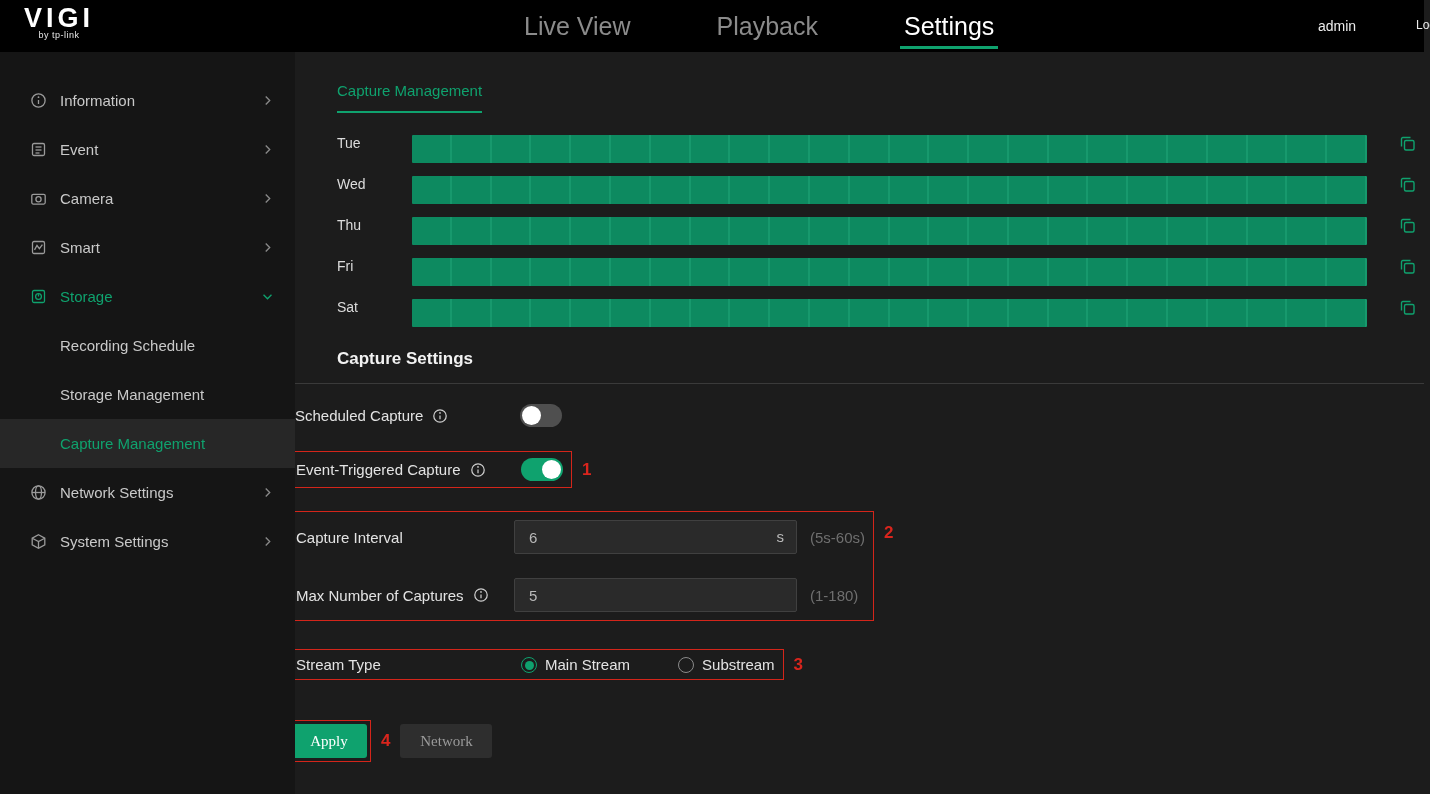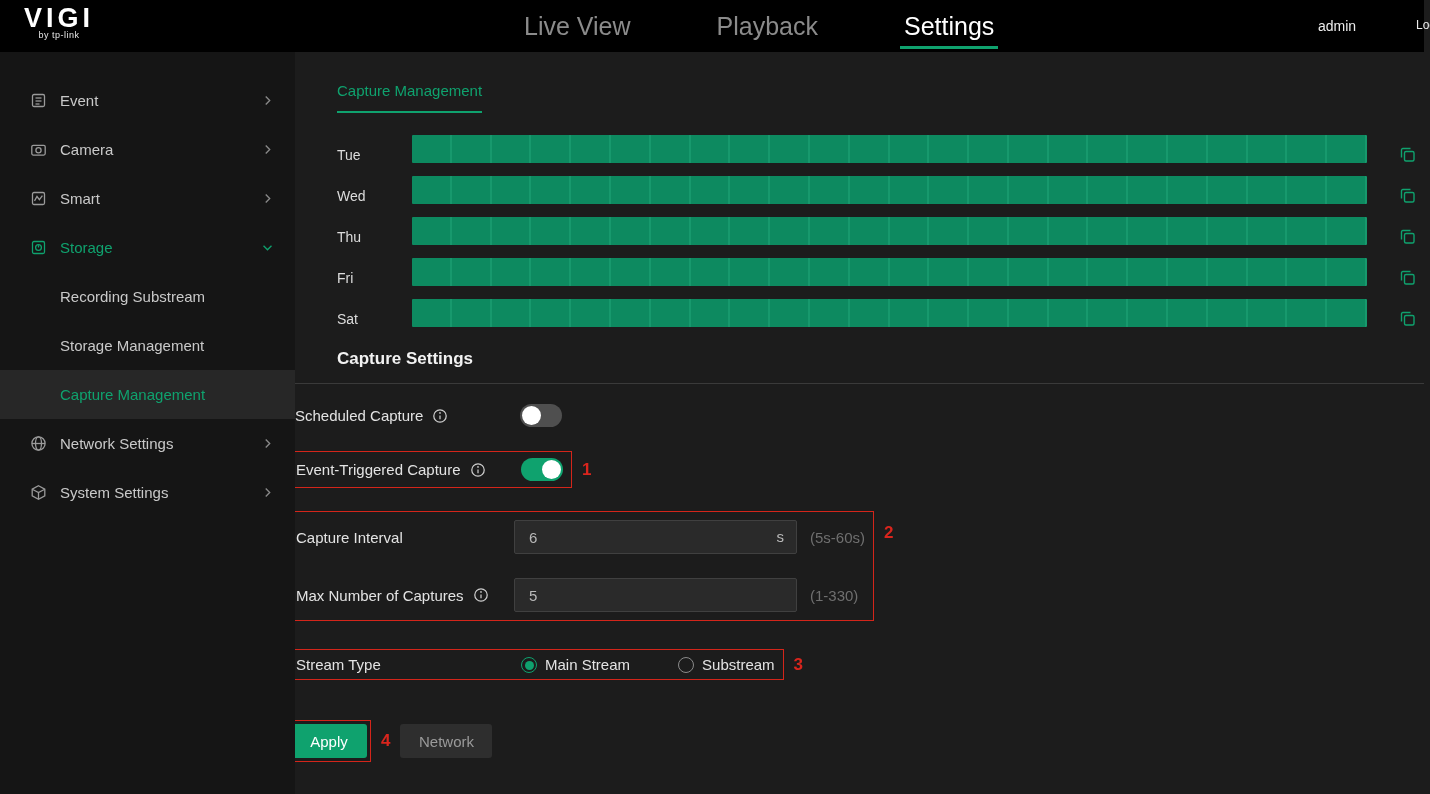--- a/index.html
+++ b/index.html
@@ -40,21 +40,21 @@
   .side-sub{height:49px;display:flex;align-items:center;padding-left:60px;color:#c9c9c9;font-size:15px;cursor:pointer;}
   .side-sub.active{background:#272727;color:var(--accent);}
   svg{display:block;}
 
   
   .main{position:absolute;left:295px;top:52px;right:0;bottom:0;background:var(--main-bg);overflow:hidden;}
   .tab{display:inline-block;margin:30px 0 0 42px;color:var(--accent);font-size:15px;
        padding-bottom:12px;border-bottom:2px solid var(--accent);cursor:pointer;}
 
   .schedule{margin-top:22px;}
-  .sched-row{display:flex;align-items:flex-end;margin:0 8px 13px 42px;gap:19px;}
+  .sched-row{display:flex;align-items:flex-start;margin:0 8px 13px 42px;gap:19px;}
   .sched-day{width:56px;color:#dcdcdc;font-size:14px;flex:none;}
   .sched-bar{flex:1;height:28px;border-radius:1px;cursor:pointer;
     background:repeating-linear-gradient(90deg,var(--bar) 0,var(--bar) calc(4.1667% - 2px),
       var(--bar-line) calc(4.1667% - 2px),var(--bar-line) 4.1667%);}
   .sched-copy{margin-left:13px;display:flex;cursor:pointer;flex:none;}
 
   .section-title{margin:22px 0 4px 42px;color:#f2f2f2;font-size:17px;font-weight:bold;}
   .divider{height:1px;background:#3a3a3a;margin-top:14px;}
 
   .form{margin-top:20px;}
@@ -87,21 +87,21 @@
   .rb-stream{padding:6px 8px;display:flex;align-items:center;}
   .radio-group{display:flex;align-items:center;gap:48px;}
   .radio-opt{display:flex;align-items:center;gap:8px;cursor:pointer;}
   .radio{width:16px;height:16px;border-radius:50%;border:1.5px solid #8a8a8a;position:relative;flex:none;}
   .radio.selected{border-color:var(--accent);}
   .radio.selected::after{content:"";position:absolute;left:3px;top:3px;width:9px;height:9px;border-radius:50%;background:var(--accent);}
   .radio-label{font-size:15px;color:var(--text);}
 
   .actions{display:flex;align-items:center;}
   .rb-apply{padding:3px;}
-  .btn{height:34px;border:none;border-radius:3px;font-size:15px;cursor:pointer;font-family:Liberation Sans, sans-serif;}
+  .btn{height:34px;border:none;border-radius:3px;font-size:15px;cursor:pointer;font-family:Liberation Serif, serif;}
   .btn-apply{width:76px;background:var(--accent);color:#fff;}
   .btn-cancel{width:92px;background:#2e2e2e;color:#9a9a9a;margin-left:10px;}
 
   .mt-sched{margin-top:20px;}
   .mt-event{margin-top:24px;}
   .mt-inputs{margin-top:23px;}
   .mt-stream{margin-top:28px;}
   .mt-apply{margin-top:40px;}
   .num-top{margin-top:12px;}
 </style>
@@ -119,20 +119,35 @@
       <a class="nav-item">Live View</a>
       <a class="nav-item">Playback</a>
       <a class="nav-item active">Settings</a>
     </nav>
     <span class="user-name">admin</span>
     <span class="logout">Log</span>
   </header>
 
   <aside class="sidebar">
 
+    <div class="side-item">
+      <span class="icon">
+        <svg width="17" height="17" viewBox="0 0 17 17" fill="none" stroke="currentColor" stroke-width="1.3">
+            <circle cx="8.5" cy="8.5" r="6.6"></circle>
+            <line x1="8.5" y1="8" x2="8.5" y2="12"></line>
+            <circle cx="8.5" cy="5.2" r="0.9" fill="currentColor" stroke="none"></circle>
+          </svg>
+      </span>
+      <span class="label">Information</span>
+      <span class="chev">
+        <svg width="15" height="15" viewBox="0 0 17 17" fill="none" stroke="currentColor" stroke-width="1.5">
+            <polyline points="6.5,4 11,8.5 6.5,13"></polyline>
+          </svg>
+      </span>
+    </div>
 
     <div class="side-item">
       <span class="icon">
         <svg width="17" height="17" viewBox="0 0 17 17" fill="none" stroke="currentColor" stroke-width="1.3">
             <rect x="2.5" y="2.5" width="12" height="12" rx="1.5"></rect>
             <line x1="5.5" y1="6" x2="11.5" y2="6"></line>
             <line x1="5.5" y1="9" x2="11.5" y2="9"></line>
             <line x1="5.5" y1="12" x2="9.5" y2="12"></line>
           </svg>
       </span>
@@ -184,21 +199,21 @@
       </span>
       <span class="label">Storage</span>
       <span class="chev">
         <svg width="15" height="15" viewBox="0 0 17 17" fill="none" stroke="currentColor" stroke-width="1.5">
             <polyline points="4,6.5 8.5,11 13,6.5"></polyline>
           </svg>
       </span>
     </div>
 
     <div class="side-sub">
-      <span>Recording Substream</span>
+      <span>Recording Schedule</span>
     </div>
     <div class="side-sub">
       <span>Storage Management</span>
     </div>
     <div class="side-sub active">
       <span>Capture Management</span>
     </div>
 
     <div class="side-item">
       <span class="icon">
@@ -349,21 +364,21 @@
                 <svg width="16" height="16" viewBox="0 0 17 17" fill="none" stroke="currentColor" stroke-width="1.3">
                     <circle cx="8.5" cy="8.5" r="6.6"></circle>
                     <line x1="8.5" y1="8" x2="8.5" y2="12"></line>
                     <circle cx="8.5" cy="5.2" r="0.9" fill="currentColor" stroke="none"></circle>
                   </svg>
               </span>
             </div>
             <div class="input-wrap">
               <input class="num-input" type="text" value="5" style="">
             </div>
-            <span class="hint">(1-330)</span>
+            <span class="hint">(1-180)</span>
           </div>
         </div>
         <span class="red-num num-top">2</span>
       </div>
 
       <div class="annot-wrap mt-stream">
         <div class="redbox rb-stream">
           <div class="label-wrap">
             <span class="form-label">Stream Type</span>
           </div>

